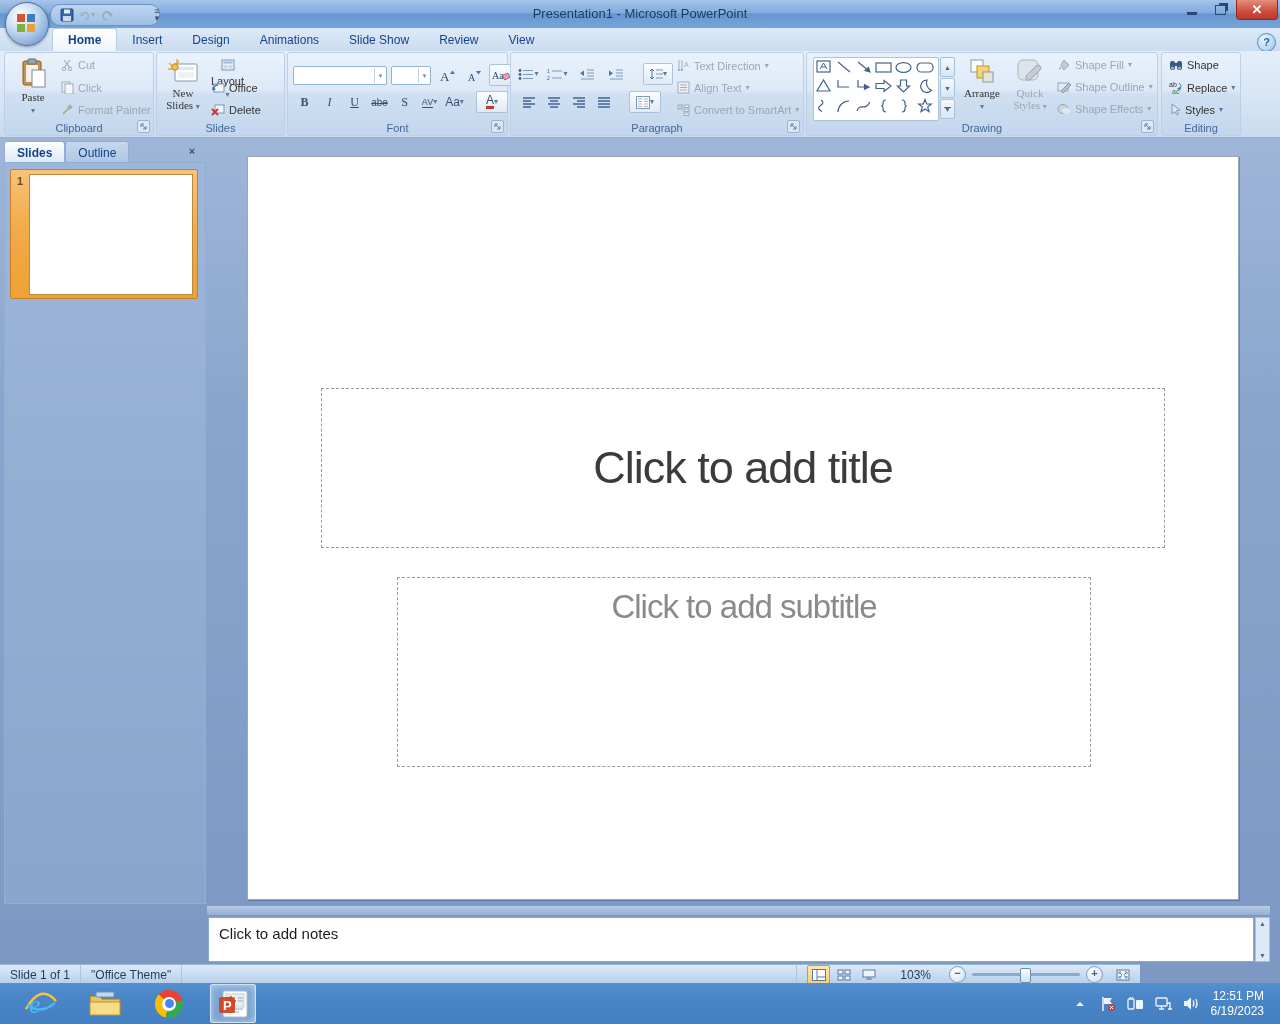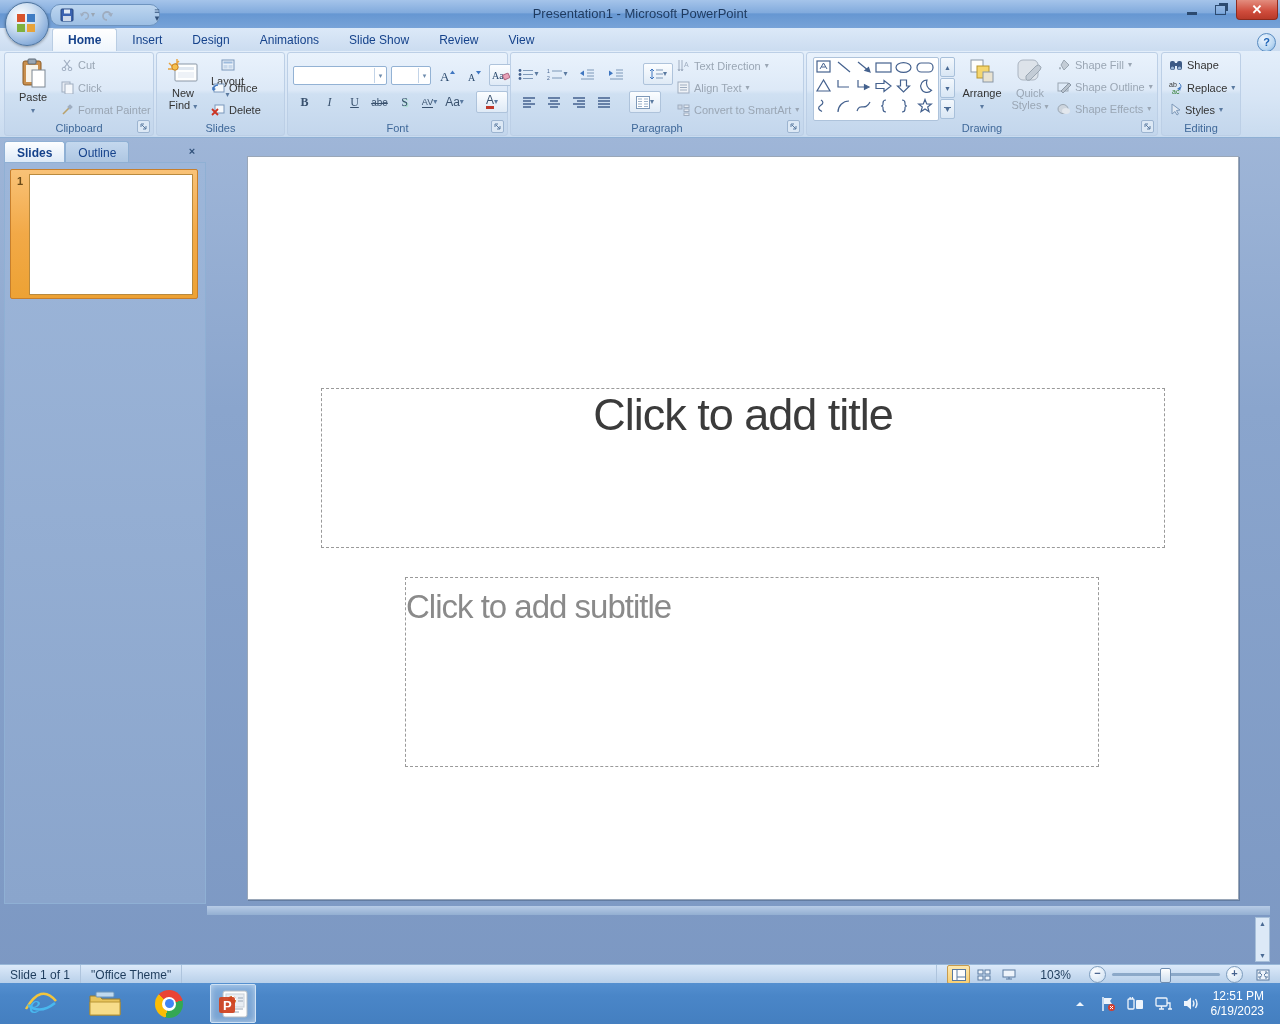--- a/index.html
+++ b/index.html
@@ -37,21 +37,21 @@
     color:#1b62b5;font-size:11px;font-weight:bold;text-align:center;line-height:16px;}
   .helpbtn::after{content:"?";}
 
   
   .ribbon{left:0;top:51px;width:1280px;height:86px;background:linear-gradient(180deg,#e3eefa 0%,#d7e5f5 55%,#c9dbef 100%);border-bottom:1px solid #8fb0d4;}
   .g{position:absolute;top:1px;height:82px;background:linear-gradient(180deg,#e9f2fc 0%,#dde9f7 45%,#cfe0f2 50%,#c3d6ec 100%);
      border:1px solid #bccfe6;border-radius:3px;}
   .glabel{position:absolute;bottom:1px;left:0;right:0;text-align:center;font-size:11px;color:#3f6899;}
   .launcher{position:absolute;bottom:2px;right:3px;width:11px;height:11px;border:1px solid #9cb4d0;border-radius:2px;background:#dce8f5;}
   .launcher svg{position:absolute;left:2px;top:2px;}
-  .bigbtn{position:absolute;top:3px;text-align:center;font-size:11px;color:#333;line-height:12px;border-radius:3px;}
+  .bigbtn{position:absolute;top:3px;text-align:center;font-size:11px;color:#333;line-height:12px;border-radius:3px;font-family:Liberation Serif, serif;}
   .bigbtn .bicon{display:block;margin:2px auto 3px;}
   .srow{position:absolute;display:flex;align-items:center;gap:4px;font-size:11px;color:#333;white-space:nowrap;}
   .dis{color:#9aa6b4 !important;}
   .dd{font-size:8px;color:#5a7aa0;line-height:8px;}
   .dis .dd,.dd.dis{color:#aab4c0;}
   .combo{height:17px;background:#fff;border:1px solid #93b2d4;border-radius:2px;display:flex;align-items:center;justify-content:flex-end;}
   .combo .ca{width:11px;height:15px;border-left:1px solid #c3d4e8;font-size:7px;color:#6e8cad;text-align:center;line-height:15px;}
   .fbtn{height:20px;min-width:21px;display:flex;align-items:center;justify-content:center;font-size:12px;color:#39516e;border-radius:2px;border:1px solid transparent;}
   .shapecell{stroke:#44618e;fill:none;stroke-width:1.2;}
   .scrollcol{position:absolute;width:14px;display:flex;flex-direction:column;gap:1px;}
@@ -67,32 +67,32 @@
   .pclose::after{content:"×";}
   .panelbody{position:absolute;left:2px;top:23px;width:200px;height:740px;border:1px solid #8fb0d4;background:linear-gradient(180deg,#9db6d9,#8aa5cc);}
   .thumbsel{position:absolute;left:5px;top:6px;width:186px;height:128px;border:1px solid #c77f2c;border-radius:2px;
      background:linear-gradient(180deg,#f9c277 0%,#f2a947 50%,#eda234 100%);}
   .thumbnum{position:absolute;left:6px;top:5px;font-size:11px;color:#6b4a17;font-weight:bold;}
   .thumbslide{position:absolute;left:18px;top:4px;width:162px;height:119px;background:#fff;border:1px solid #b98a3e;}
 
   
   .canvas{left:247px;top:156px;width:990px;height:742px;background:#fff;border:1px solid #9aa7b8;box-shadow:1px 1px 0 rgba(60,80,110,.4);}
   .ph{position:absolute;border:1px dashed #9a9a9a;}
-  .ph-title{left:73px;top:231px;width:842px;height:158px;display:flex;justify-content:center;}
+  .ph-title{left:73px;top:231px;width:842px;height:158px;display:flex;align-items:center;justify-content:center;}
   .ph-title span{font-size:45px;color:#3b3b3b;letter-spacing:-1px;}
-  .ph-sub{left:157px;top:420px;width:692px;height:188px;text-align:left;}
+  .ph-sub{left:149px;top:420px;width:692px;height:188px;text-align:center;}
   .ph-sub span{display:inline-block;margin-top:10px;font-size:33px;color:#8a8a8a;letter-spacing:-1px;}
 
   
   .splitter{left:207px;top:906px;width:1063px;height:9px;background:linear-gradient(180deg,#b7cbe6,#93afd2);}
   .notes{left:208px;top:917px;width:1046px;height:45px;background:#fff;border:1px solid #88a8cc;font-size:15px;color:#1c1c1c;padding:7px 0 0 10px;box-sizing:border-box;}
   .nscroll{left:1255px;top:917px;width:15px;height:45px;background:#dce9f7;border:1px solid #a8c0da;display:flex;flex-direction:column;justify-content:space-between;align-items:center;padding:2px 0;box-sizing:border-box;font-size:7px;color:#4a6a94;}
 
   
-  .statusbar{left:0;top:964px;width:1280px;height:19px;background:linear-gradient(180deg,#dceafa 0%,#c5d9ef 60%,#b7cfe9 100%);border-top:1px solid #98b7d8;display:flex;align-items:center;font-size:12px;color:#1e3c5c;}
+  .statusbar{left:0;top:964px;width:1140px;height:19px;background:linear-gradient(180deg,#dceafa 0%,#c5d9ef 60%,#b7cfe9 100%);border-top:1px solid #98b7d8;display:flex;align-items:center;font-size:12px;color:#1e3c5c;}
   .sseg{padding:0 10px;height:100%;display:flex;align-items:center;border-right:1px solid #aec4dd;}
   .sspacer{flex:1;}
   .viewbtn{width:21px;height:17px;display:flex;align-items:center;justify-content:center;border:1px solid transparent;border-radius:2px;}
   .viewbtn.active{background:linear-gradient(180deg,#fde8b0,#f7cf74);border-color:#c79b4e;}
   .zoomctl{display:flex;align-items:center;gap:6px;padding:0 8px;}
   .zcircle{width:15px;height:15px;border-radius:50%;background:radial-gradient(circle at 35% 30%,#ffffff,#d9e7f5 70%,#b6cde6);border:1px solid #7d9cbd;color:#44618e;font-size:11px;line-height:13px;text-align:center;font-weight:bold;}
   .ztrack{position:relative;width:108px;height:3px;background:#8ca9c9;border-radius:2px;}
   .ztick{position:absolute;left:52px;top:-4px;width:1px;height:11px;background:#7d9cbd;}
   .zthumb{position:absolute;left:48px;top:-5px;width:9px;height:13px;background:linear-gradient(180deg,#fdfefe,#cfdfef);border:1px solid #6d8cb0;border-radius:2px;}
 
@@ -213,21 +213,21 @@
 
     <div class="g" style="left:156px;width:127px;">
       <div class="bigbtn" style="left:4px;width:44px;">
         <svg class="bicon" width="30" height="26" viewBox="0 0 30 26">
           <rect x="7" y="6" width="22" height="17" rx="1" fill="#fdfefe" stroke="#8a97a6"></rect>
           <rect x="10" y="9" width="16" height="3" fill="#dfe7f0"></rect>
             <rect x="10" y="14" width="16" height="6" fill="#eef2f7"></rect>
           <path d="M7 7 L11 3 M5 9 L1 5 M9 11 L9 1 M5 11 L-1 11" stroke="#e8a33d" stroke-width="1.4"></path>
           <circle cx="7" cy="9" r="3.2" fill="#f6c04e" stroke="#c77f1f"></circle>
         </svg>
-        <span>New Find</span> <span class="dd">▾</span>
+        <span>New Slides</span> <span class="dd">▾</span>
       </div>
       <div class="srow" style="left:54px;top:6px;flex-direction:column;">
         <svg width="14" height="12" viewBox="0 0 14 12">
             <rect x="1" y="1" width="12" height="10" fill="#eaf1f9" stroke="#7a97bb"></rect>
             <rect x="2.5" y="2.5" width="9" height="2" fill="#9dbbdd"></rect>
             <rect x="2.5" y="6" width="4" height="3.5" fill="#c8d9ec"></rect>
             <rect x="7.5" y="6" width="4" height="3.5" fill="#c8d9ec"></rect>
           </svg>
         <span>Layout</span>
           <span class="dd">▾</span>
@@ -536,20 +536,23 @@
   <div class="abs canvas">
     <div class="ph ph-title">
       <span>Click to add title</span>
     </div>
     <div class="ph ph-sub">
       <span>Click to add subtitle</span>
     </div>
   </div>
 
   <div class="abs splitter"></div>
+  <div class="abs notes">
+    <span>Click to add notes</span>
+  </div>
   <div class="abs nscroll">
     <span>▲</span>
     <span>▼</span>
   </div>
 
   <div class="abs statusbar">
     <div class="sseg">Slide 1 of 1</div>
     <div class="sseg">"Office Theme"</div>
     <div class="sspacer"></div>
     <div class="sseg" style="gap:2px;border-right:none;border-left:1px solid #aec4dd;">

